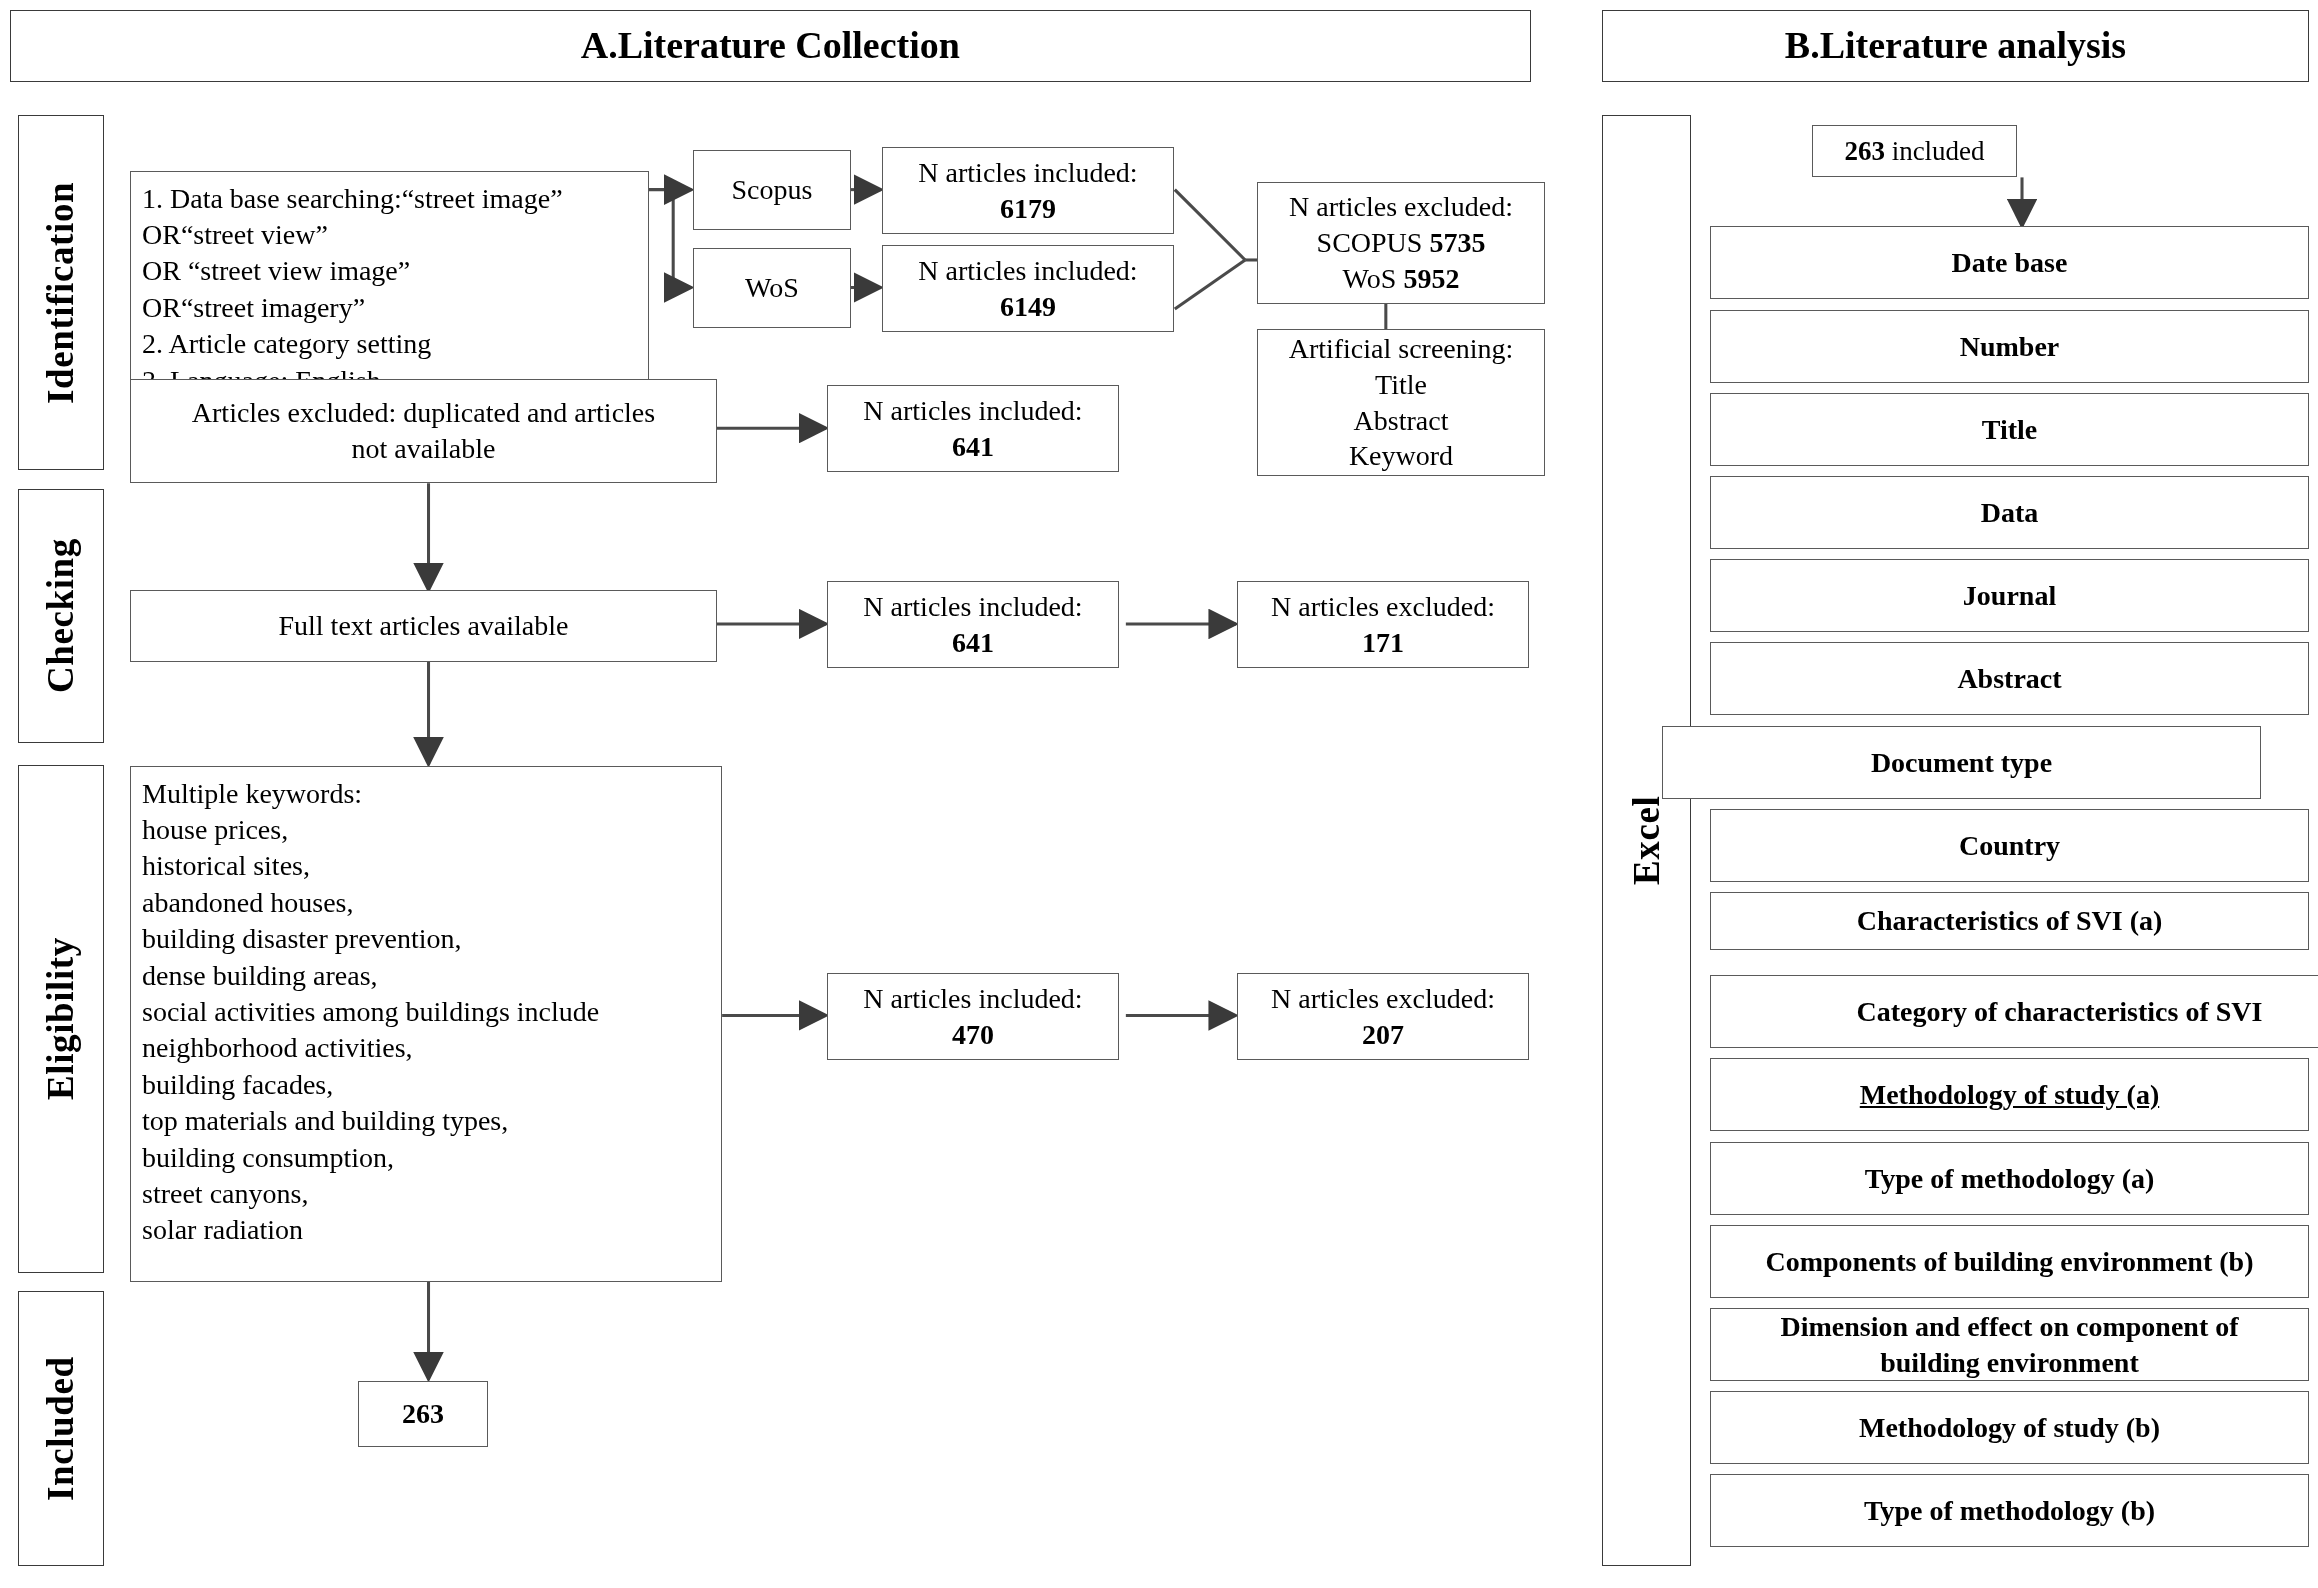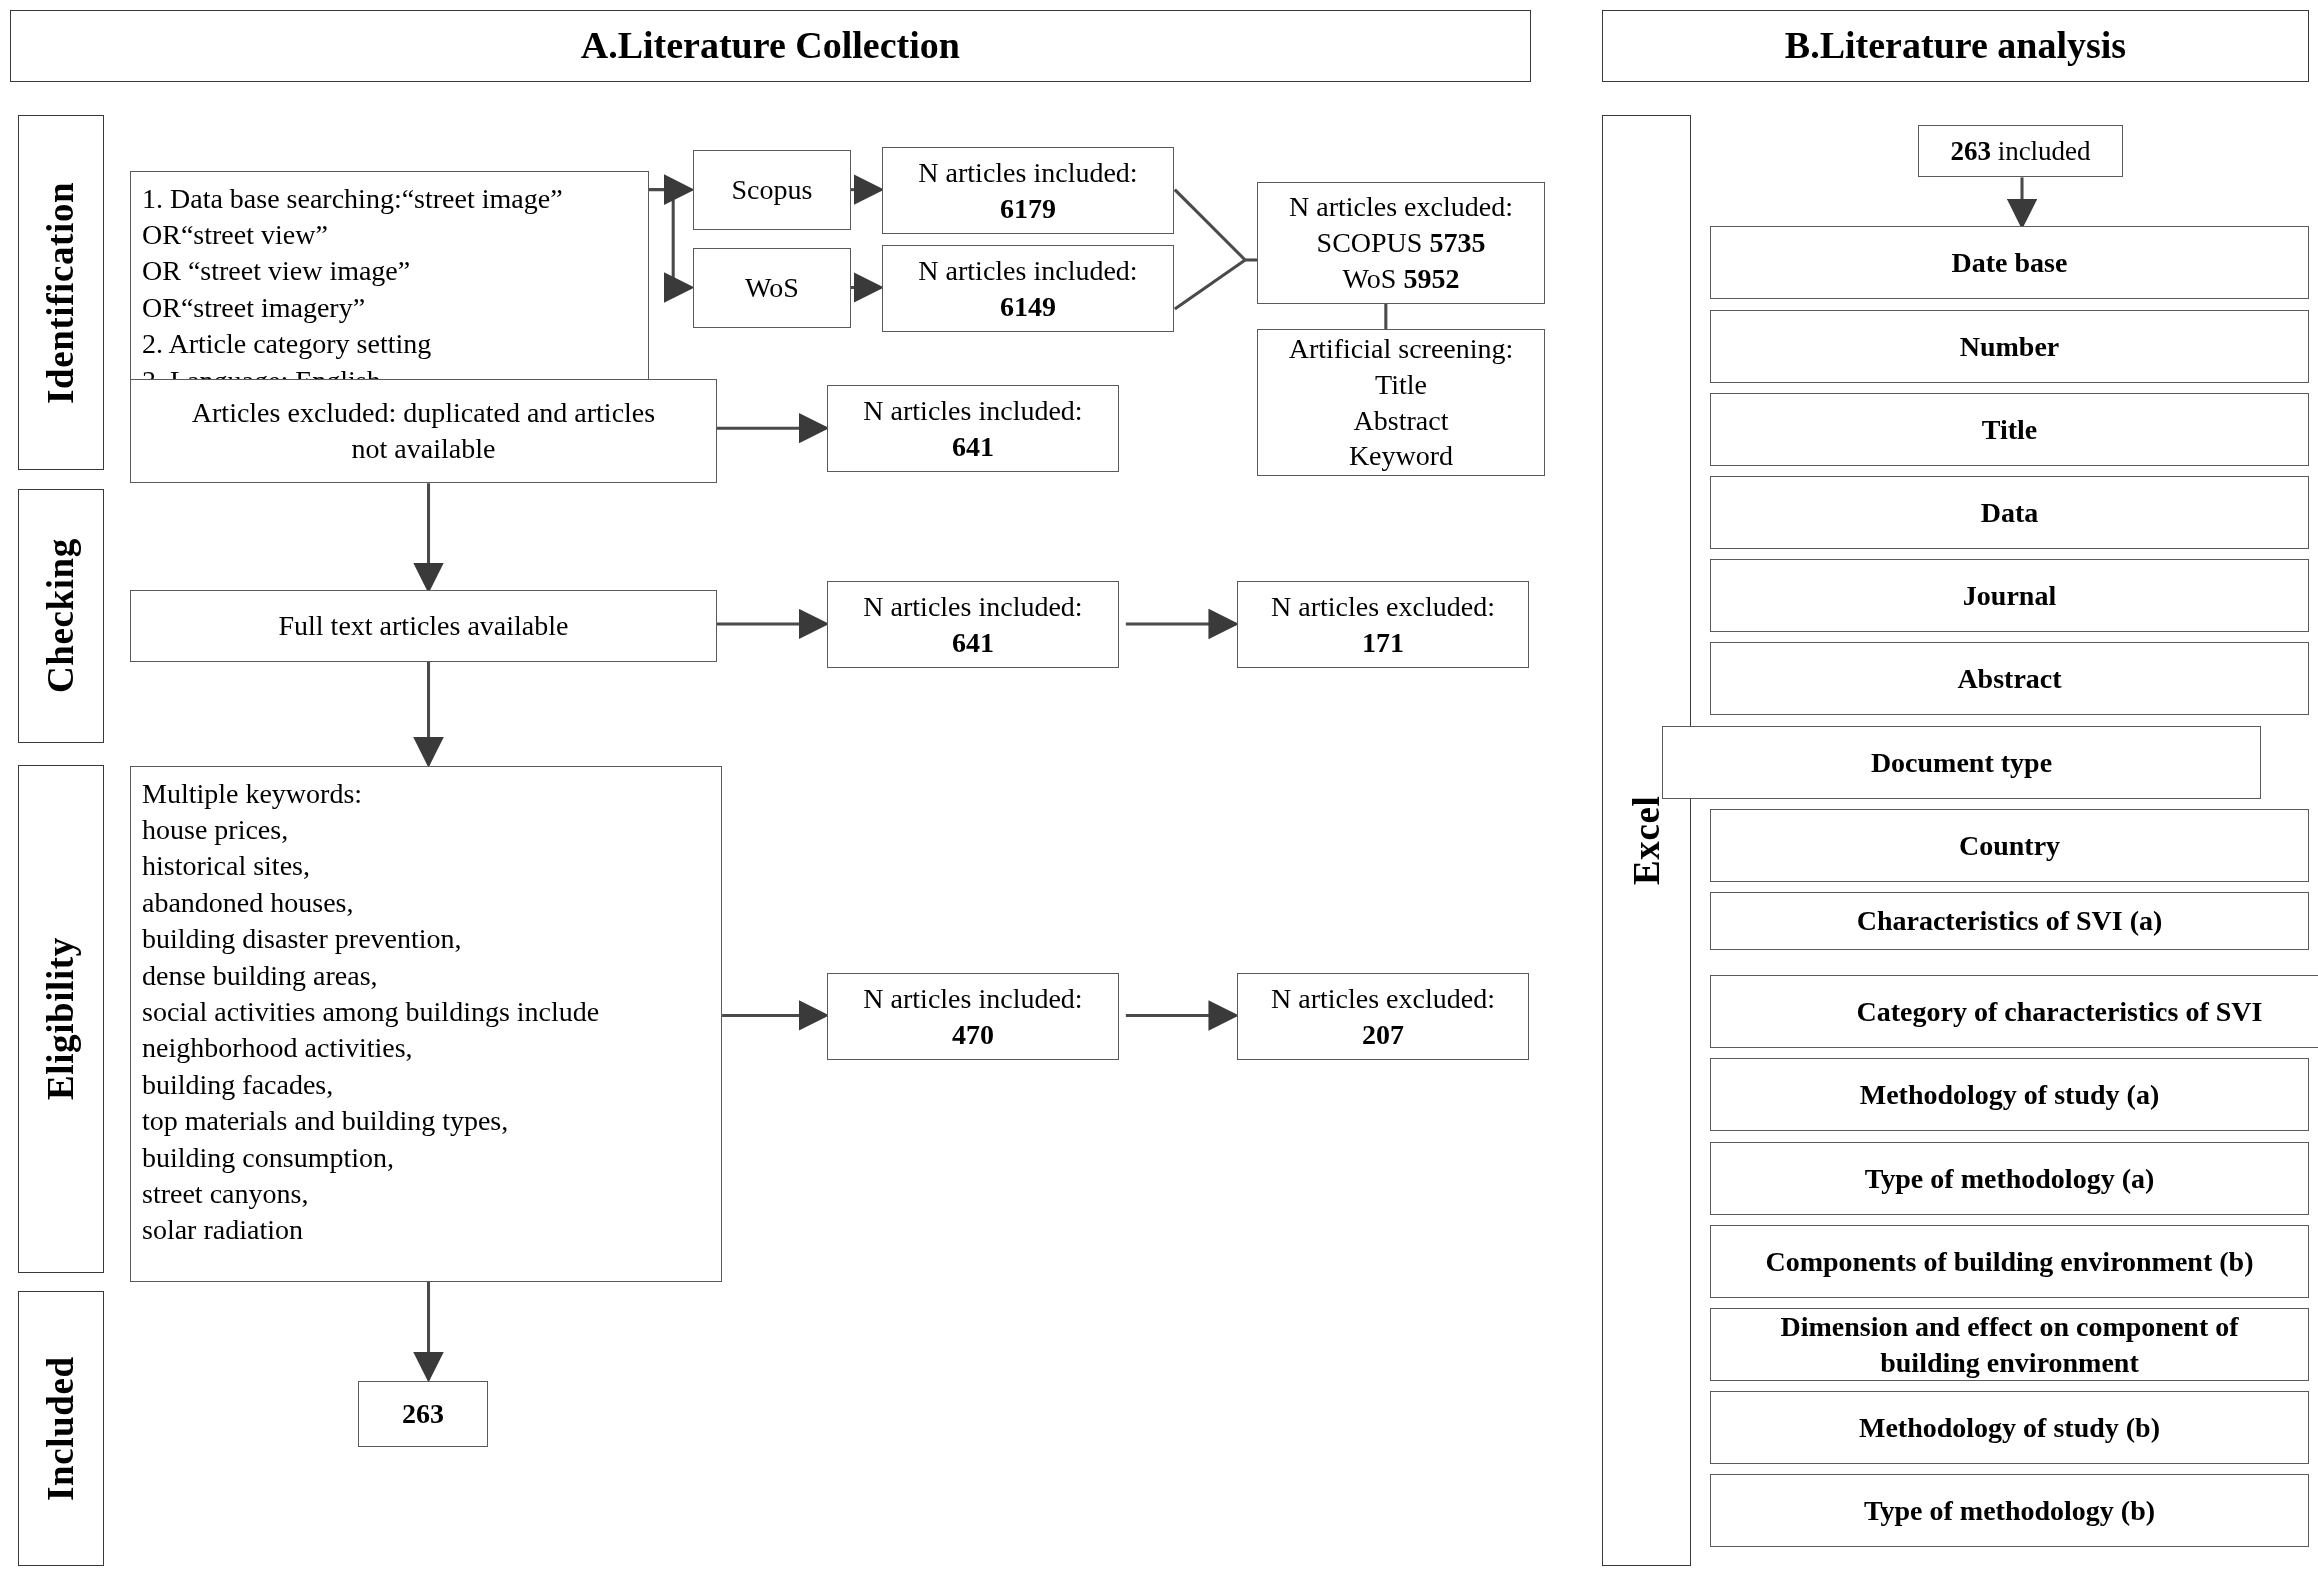--- a/index.html
+++ b/index.html
@@ -260,38 +260,38 @@
   </div>
 
   <div class="box" style="left:358px; top:1381px; width:130px; height:66px; font-size:28px; font-weight:bold;">
     <span>263</span>
   </div>
 
   <div class="box stage" style="left:1602px; top:115px; width:89px; height:1451px;">
     <span>Excel</span>
   </div>
 
-  <div class="box" style="left:1918px; top:125px; width:205px; height:52px; font-size:27px;">
+  <div class="box" style="left:1812px; top:125px; width:205px; height:52px; font-size:27px;">
     <span>
       <b>263</b><span> included</span>
     </span>
   </div>
 
   <div id="field-rows">
       <div class="box rowlbl" style="left: 1710px; top: 226px; width: 599px; height: 73px; white-space: pre-line;"><span>Date base</span></div>
       <div class="box rowlbl" style="left: 1710px; top: 310px; width: 599px; height: 73px; white-space: pre-line;"><span>Number</span></div>
       <div class="box rowlbl" style="left: 1710px; top: 393px; width: 599px; height: 73px; white-space: pre-line;"><span>Title</span></div>
       <div class="box rowlbl" style="left: 1710px; top: 476px; width: 599px; height: 73px; white-space: pre-line;"><span>Data</span></div>
       <div class="box rowlbl" style="left: 1710px; top: 559px; width: 599px; height: 73px; white-space: pre-line;"><span>Journal</span></div>
       <div class="box rowlbl" style="left: 1710px; top: 642px; width: 599px; height: 73px; white-space: pre-line;"><span>Abstract</span></div>
       <div class="box rowlbl" style="left: 1662px; top: 726px; width: 599px; height: 73px; white-space: pre-line;"><span>Document type</span></div>
       <div class="box rowlbl" style="left: 1710px; top: 809px; width: 599px; height: 73px; white-space: pre-line;"><span>Country</span></div>
       <div class="box rowlbl" style="left: 1710px; top: 892px; width: 599px; height: 58px; white-space: pre-line;"><span>Characteristics of SVI (a)</span></div>
       <div class="box rowlbl" style="left: 1710px; top: 975px; width: 699px; height: 73px; white-space: pre-line;"><span>Category of  characteristics of SVI</span></div>
-      <div class="box rowlbl" style="left: 1710px; top: 1058px; width: 599px; height: 73px; white-space: pre-line;"><span>Methodology of study (a)</span></div>
+      <div class="box rowlbl" style="left: 1710px; top: 1058px; width: 599px; height: 73px; white-space: pre-line; text-decoration: underline;"><span>Methodology of study (a)</span></div>
       <div class="box rowlbl" style="left: 1710px; top: 1142px; width: 599px; height: 73px; white-space: pre-line;"><span>Type of methodology (a)</span></div>
       <div class="box rowlbl" style="left: 1710px; top: 1225px; width: 599px; height: 73px; white-space: pre-line;"><span>Components of building environment (b)</span></div>
       <div class="box rowlbl" style="left: 1710px; top: 1308px; width: 599px; height: 73px; white-space: pre-line;"><span>Dimension and effect on component of
 building environment</span></div>
       <div class="box rowlbl" style="left: 1710px; top: 1391px; width: 599px; height: 73px; white-space: pre-line;"><span>Methodology of study (b)</span></div>
       <div class="box rowlbl" style="left: 1710px; top: 1474px; width: 599px; height: 73px; white-space: pre-line;"><span>Type of methodology (b)</span></div>
     </div>
 
 </div>
 

